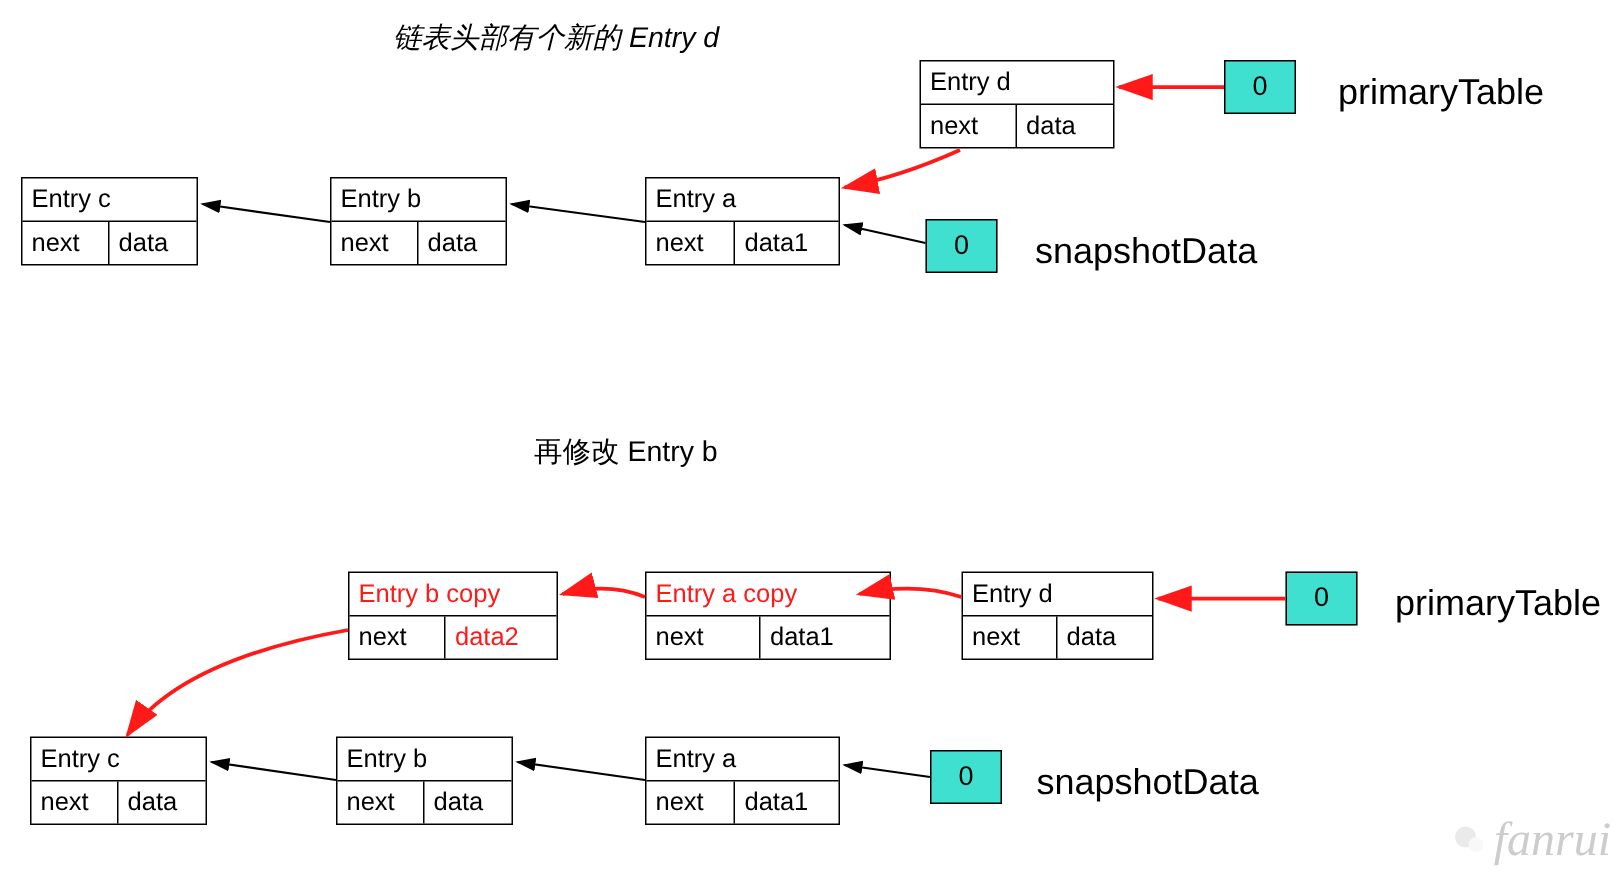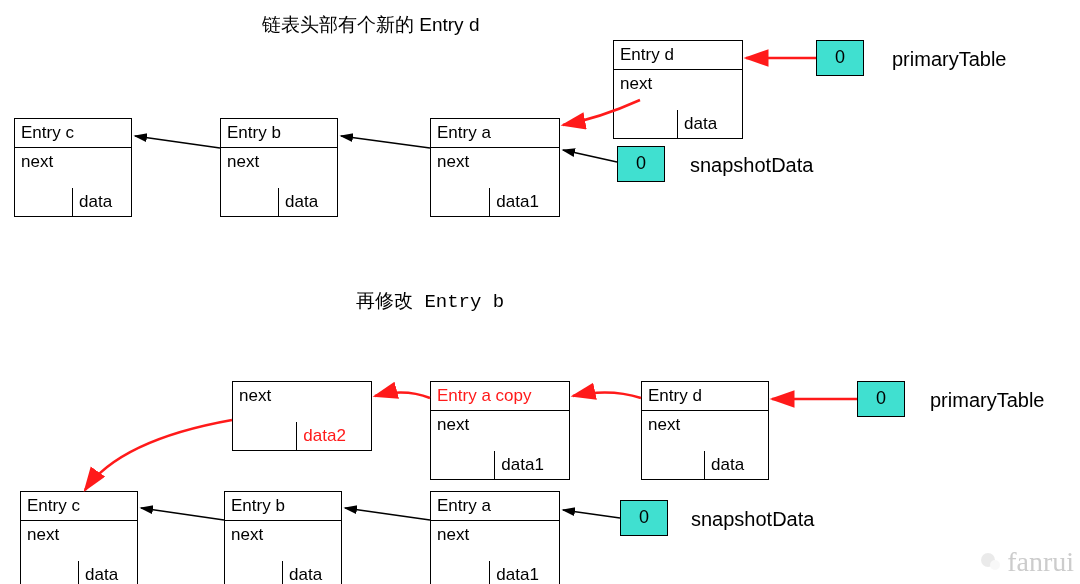--- a/index.html
+++ b/index.html
@@ -13,77 +13,77 @@
     font-size: 17px;
     position: relative;
     overflow: hidden;
   }
   .caption {
     position: absolute;
     font-size: 19px;
   }
   .label {
     position: absolute;
-    font-size: 20px;
+    font-size: 24px;
   }
   .entry {
     position: absolute;
     border: 1.5px solid #000;
     background: #fff;
   }
   .entry .title {
     padding: 4px 6px;
     border-bottom: 1.5px solid #000;
     white-space: nowrap;
   }
   .entry .fields {
     display: flex;
   }
   .entry .fields .cell {
     padding: 4px 6px;
     flex: 1 1 auto;
   }
   .entry .fields .cell + .cell {
     border-left: 1.5px solid #000;
-    margin-top: 40px;
   }
   .red { color: #ff1a1a; }
   .bucket {
     position: absolute;
     width: 48px;
     height: 36px;
     background: #40e0d0;
     border: 1.5px solid #000;
     text-align: center;
     line-height: 33px;
     font-size: 18px;
   }
   .watermark {
     position: absolute;
     right: 6px;
     bottom: 6px;
     color: #ccc;
+    font-style: italic;
     font-family: "Brush Script MT", cursive;
-    font-size: 28px;
+    font-size: 32px;
     display: flex;
     align-items: center;
     gap: 4px;
   }
   .watermark svg { opacity: 0.4; }
   svg.arrows {
     position: absolute;
     left: 0; top: 0;
     width: 1080px; height: 584px;
     pointer-events: none;
   }
 </style>
 </head>
 <body>
 
-<div class="caption" style="left:262px; top:12px;">链表头部有个新的 Entry d</div>
+<div class="caption" style="left:262px; top:12px;font-style:italic;">链表头部有个新的 Entry d</div>
 
 <div class="entry" style="left:613px; top:40px; width:130px;">
   <div class="title">Entry d</div>
   <div class="fields">
     <div class="cell">next</div>
     <div class="cell">data</div>
   </div>
 </div>
 
 <div class="entry" style="left:430px; top:118px; width:130px;">
@@ -109,37 +109,38 @@
     <div class="cell">data</div>
   </div>
 </div>
 
 <div class="bucket" style="left:816px; top:40px;">0</div>
 <div class="label" style="left:892px; top:48px;">primaryTable</div>
 
 <div class="bucket" style="left:617px; top:146px;">0</div>
 <div class="label" style="left:690px; top:154px;">snapshotData</div>
 
-<div class="caption" style="left:356px; top:288px;font-family:Liberation Mono, monospace;">再修改 Entry b</div>
+<div class="caption" style="left:356px; top:288px;">再修改 Entry b</div>
 
 <div class="entry" style="left:641px; top:381px; width:128px;">
   <div class="title">Entry d</div>
   <div class="fields">
     <div class="cell">next</div>
     <div class="cell">data</div>
   </div>
 </div>
-<div class="entry" style="left:430px; top:381px; width:140px;">
+<div class="entry" style="left:430px; top:381px; width:164px;">
   <div class="title red">Entry a copy</div>
   <div class="fields">
     <div class="cell">next</div>
     <div class="cell">data1</div>
   </div>
 </div>
 <div class="entry" style="left:232px; top:381px; width:140px;">
+  <div class="title red">Entry b copy</div>
   <div class="fields">
     <div class="cell">next</div>
     <div class="cell red">data2</div>
   </div>
 </div>
 
 <div class="entry" style="left:430px; top:491px; width:130px;">
   <div class="title">Entry a</div>
   <div class="fields">
     <div class="cell">next</div>

